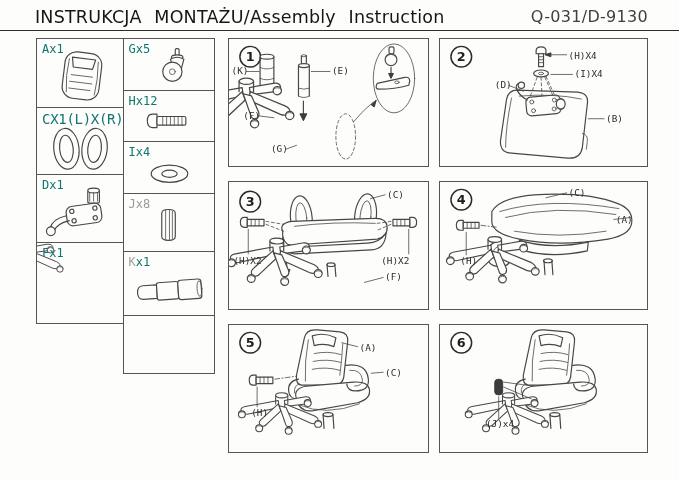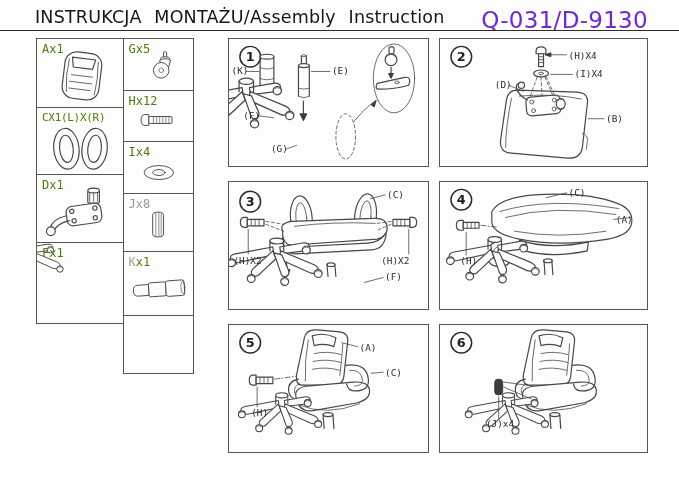--- a/index.html
+++ b/index.html
@@ -1,28 +1,28 @@
 <!DOCTYPE html>
 <html><head>
 <meta charset="utf-8">
 <style>
   html,body{margin:0;padding:0;background:#ffffff;}
   .page{position:relative;width:679px;height:480px;background:#fdfdfc;font-family:"DejaVu Sans",sans-serif;overflow:hidden;}
   
   .title-left{position:absolute;left:35px;top:7px;font-size:17.5px;color:#161616;word-spacing:7px;letter-spacing:.2px;white-space:nowrap;}
-  .title-right{position:absolute;right:31px;top:7px;font-size:23px;color:#6d28d9;letter-spacing:.3px;}
+  .title-right{position:absolute;right:31px;top:7px;font-size:16px;color:#404040;letter-spacing:.3px;}
   .title-rule{position:absolute;left:0;top:30px;width:679px;height:0;border-top:1.6px solid #2b2b2b;}
   
   .parts-col{position:absolute;top:38px;}
   .col1{left:36px;width:88px;}
-  .col2{left:122.6px;width:71px;}
+  .col2{left:122.6px;width:92px;}
   .part-cell{box-sizing:border-box;border:1.4px solid #555;margin-top:-1.4px;position:relative;background:#fdfdfc;}
   .part-cell:first-child{margin-top:0;}
-  .part-label{position:absolute;left:5px;top:3px;font-family:"DejaVu Sans Mono",monospace;font-size:12px;color:#4d7c0f;z-index:2;}
-  .part-label.small{font-size:11px;letter-spacing:-.3px;}
+  .part-label{position:absolute;left:5px;top:3px;font-family:"DejaVu Sans Mono",monospace;font-size:12px;color:#0f766e;z-index:2;}
+  .part-label.small{font-size:14px;letter-spacing:-.3px;}
   .muted-all{color:#9a9a9a;text-align:right;}
   .muted-first::first-letter{color:#a0a0a0;}
   .part-art{position:absolute;left:0;top:0;width:100%;height:100%;}
   
   .panel{position:absolute;box-sizing:border-box;border:1.6px solid #555;background:#fdfdfc;}
   .p1{left:228px;top:38px;width:201px;height:129px;}
   .p2{left:439px;top:38px;width:209px;height:129px;}
   .p3{left:228px;top:181px;width:201px;height:129px;}
   .p4{left:439px;top:181px;width:209px;height:129px;}
   .p5{left:228px;top:324px;width:201px;height:129px;}

